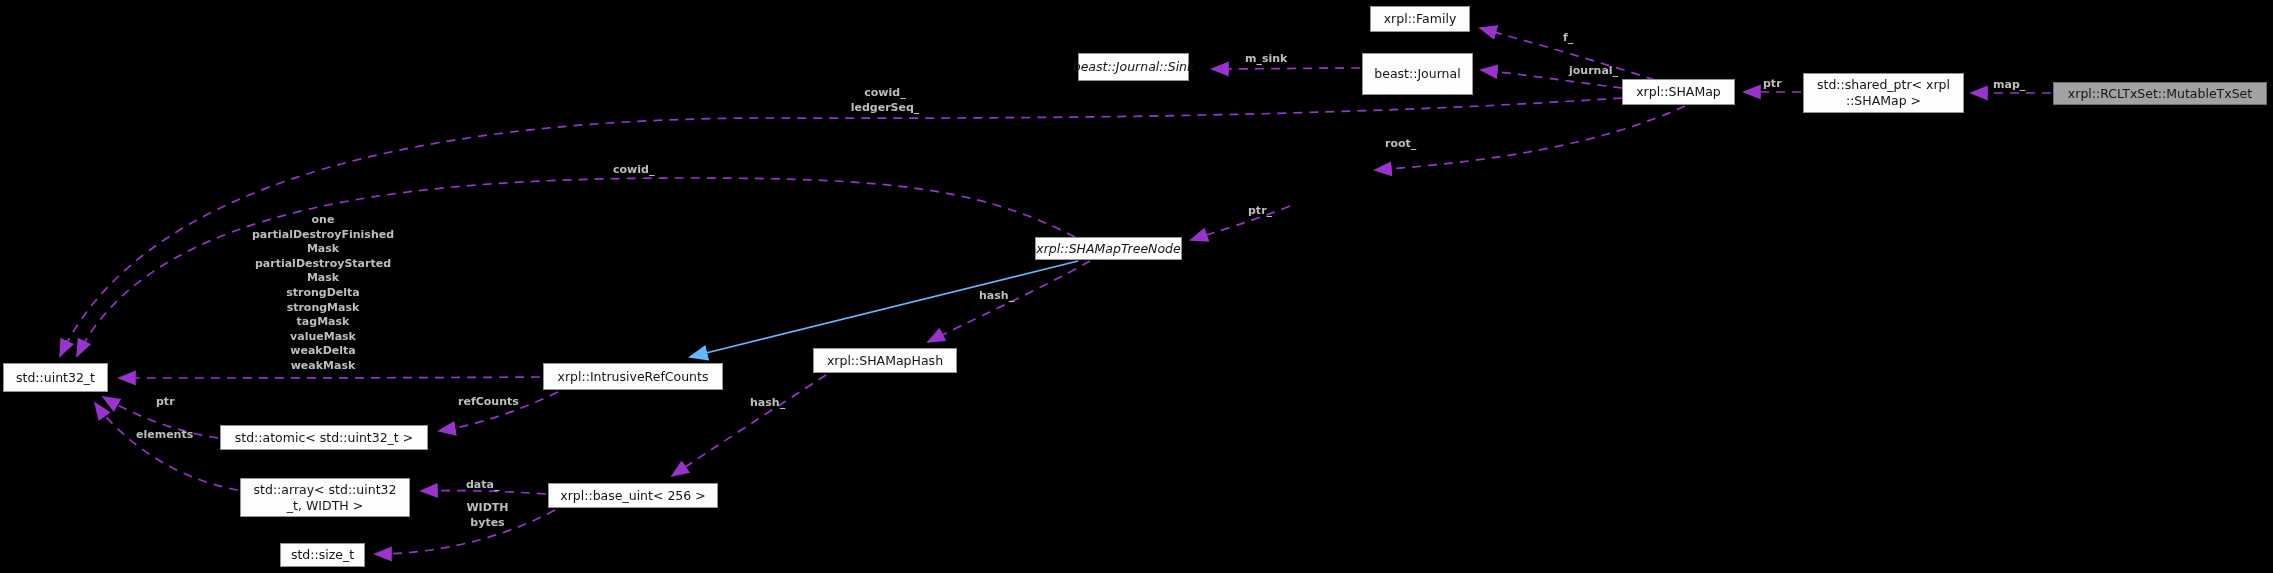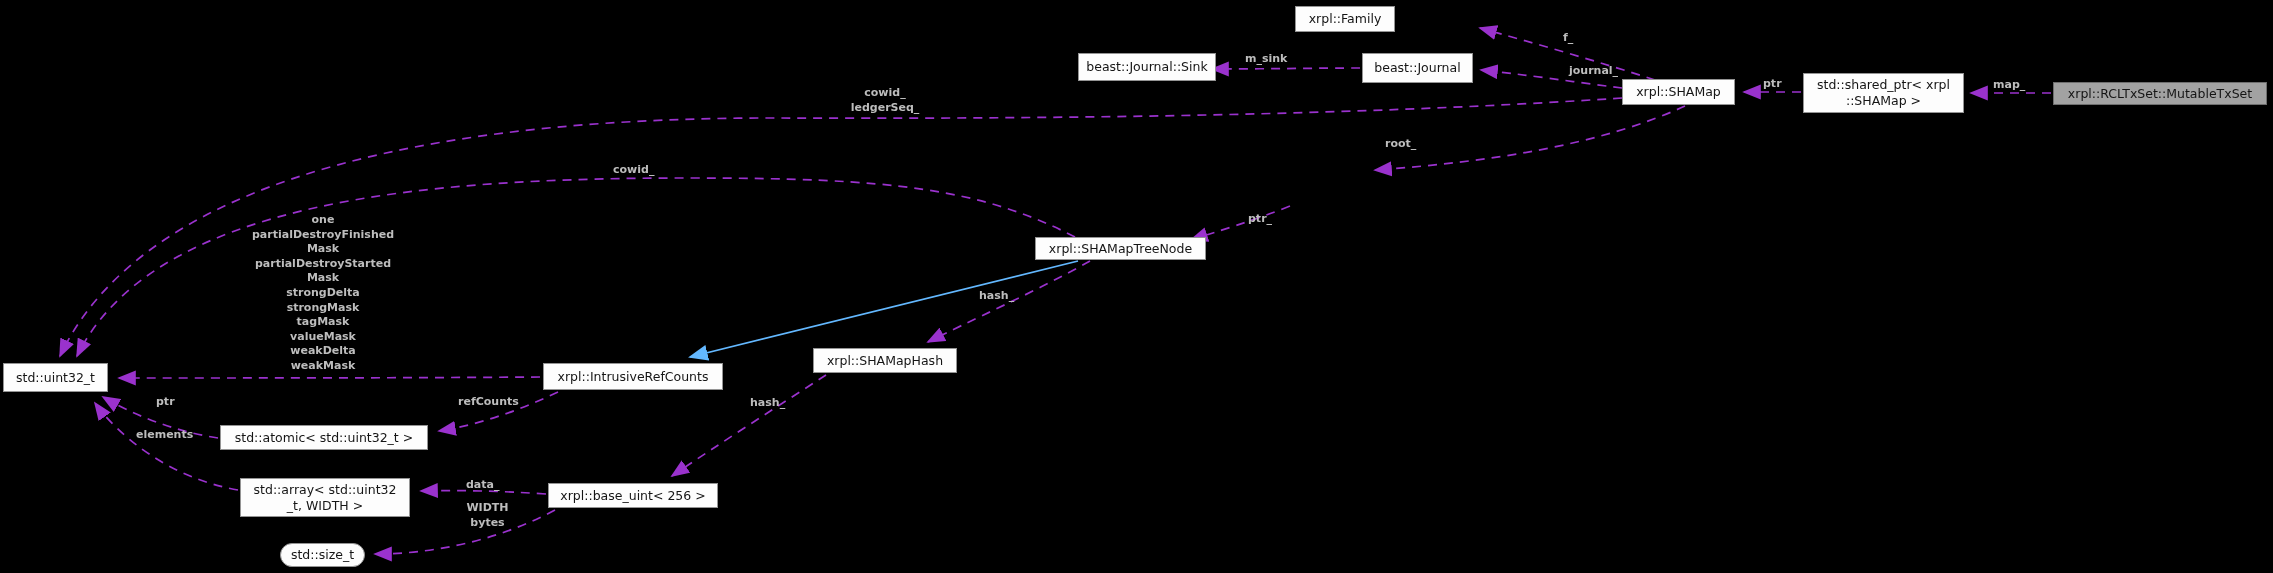--- a/index.html
+++ b/index.html
@@ -78,47 +78,47 @@
     <path class="usage" d="M826,375 C775,408 716,446 672,476" marker-end="url(#au)"></path>
     <path class="usage" d="M540,377 C400,378 255,378 119,378" marker-end="url(#au)"></path>
     <path class="usage" d="M558,392 C520,410 482,424 439,431" marker-end="url(#au)"></path>
     <path class="usage" d="M218,438 C172,431 132,414 103,397" marker-end="url(#au)"></path>
     <path class="usage" d="M238,490 C168,478 117,434 95,403" marker-end="url(#au)"></path>
     <path class="usage" d="M546,494 C500,491 462,490 421,491" marker-end="url(#au)"></path>
     <path class="usage" d="M555,510 C497,541 432,554 375,554" marker-end="url(#au)"></path>
     <path class="inherit" d="M1078,261 L690,357" marker-end="url(#ai)"></path>
   </svg>
 
-  <div class="node" style="left:1295px;top:6px;width:100px;height:26px;">xrpl::Family</div>
-  <div class="node" style="left:1078px;top:53px;width:138px;height:28px;">beast::Journal::Sink</div>
-  <div class="node" style="left:1362px;top:53px;width:111px;height:30px;">beast::Journal</div>
+  <div class="node" style="left:1370px;top:6px;width:100px;height:26px;">xrpl::Family</div>
+  <div class="node" style="left:1078px;top:53px;width:111px;height:28px;font-style:italic;">beast::Journal::Sink</div>
+  <div class="node" style="left:1362px;top:53px;width:111px;height:42px;">beast::Journal</div>
   <div class="node" style="left:1622px;top:79px;width:113px;height:26px;">xrpl::SHAMap</div>
   <div class="node" style="left:1803px;top:73px;width:161px;height:40px;">std::shared_ptr&lt; xrpl
 ::SHAMap &gt;</div>
   <div class="node hl" style="left:2053px;top:82px;width:214px;height:23px;">xrpl::RCLTxSet::MutableTxSet</div>
-  <div class="node" style="left:1035px;top:237px;width:171px;height:23px;">xrpl::SHAMapTreeNode</div>
+  <div class="node" style="left:1035px;top:237px;width:147px;height:23px;font-style:italic;">xrpl::SHAMapTreeNode</div>
   <div class="node" style="left:813px;top:348px;width:144px;height:25px;">xrpl::SHAMapHash</div>
   <div class="node" style="left:543px;top:363px;width:180px;height:27px;">xrpl::IntrusiveRefCounts</div>
   <div class="node" style="left:3px;top:363px;width:105px;height:29px;">std::uint32_t</div>
   <div class="node" style="left:220px;top:425px;width:208px;height:25px;">std::atomic&lt; std::uint32_t &gt;</div>
   <div class="node" style="left:240px;top:478px;width:170px;height:39px;">std::array&lt; std::uint32
 _t, WIDTH &gt;</div>
   <div class="node" style="left:548px;top:483px;width:170px;height:25px;">xrpl::base_uint&lt; 256 &gt;</div>
-  <div class="node" style="left:280px;top:543px;width:85px;height:24px;border-radius:12px;">std::size_t</div>
+  <div class="node" style="left:280px;top:543px;width:85px;height:24px;">std::size_t</div>
 
   <div class="elabel" style="left:1563px;top:31px;">f_</div>
   <div class="elabel" style="left:1545px;top:64px;padding-left:24px;">journal_</div>
   <div class="elabel" style="left:1245px;top:52px;text-align:center;">m_sink</div>
   <div class="elabel" style="left:1763px;top:77px;">ptr</div>
   <div class="elabel" style="left:1993px;top:78px;">map_</div>
   <div class="elabel" style="left:1385px;top:137px;">root_</div>
   <div class="elabel ctr" style="left:820px;top:86px;width:130px;">cowid_
 ledgerSeq_</div>
   <div class="elabel" style="left:613px;top:163px;">cowid_</div>
-  <div class="elabel" style="left:1217px;top:212px;padding-left:31px;">ptr_</div>
+  <div class="elabel" style="left:1217px;top:204px;padding-left:31px;">ptr_</div>
   <div class="elabel" style="left:979px;top:289px;">hash_</div>
   <div class="elabel" style="left:750px;top:396px;">hash_</div>
   <div class="elabel ctr" style="left:228px;top:213px;width:190px;">one
 partialDestroyFinished
 Mask
 partialDestroyStarted
 Mask
 strongDelta
 strongMask
 tagMask

